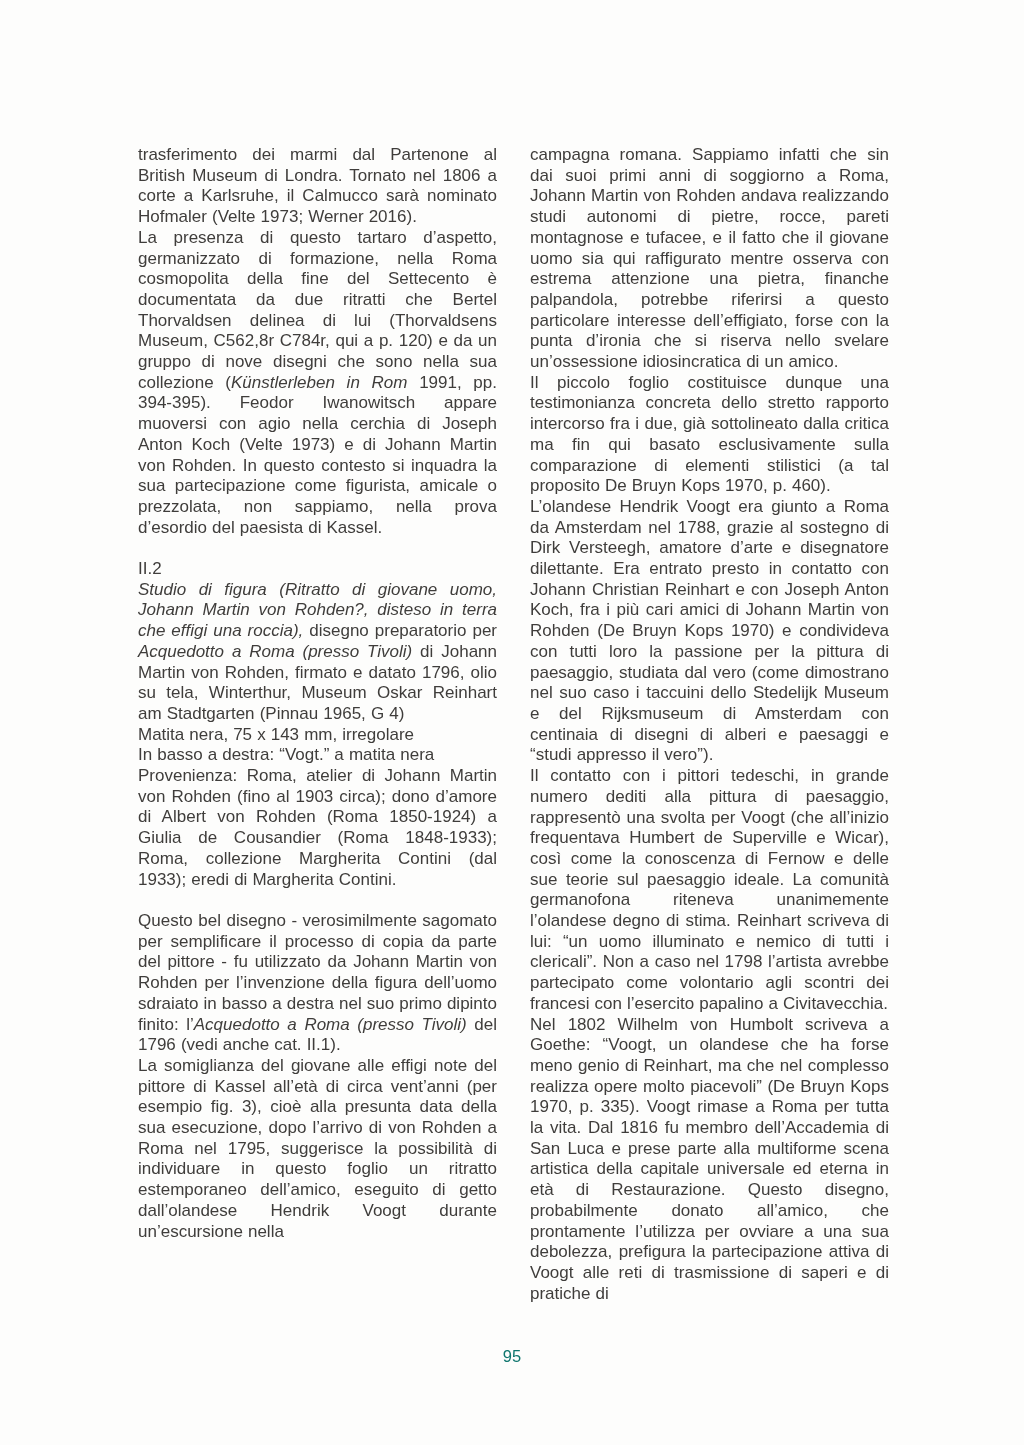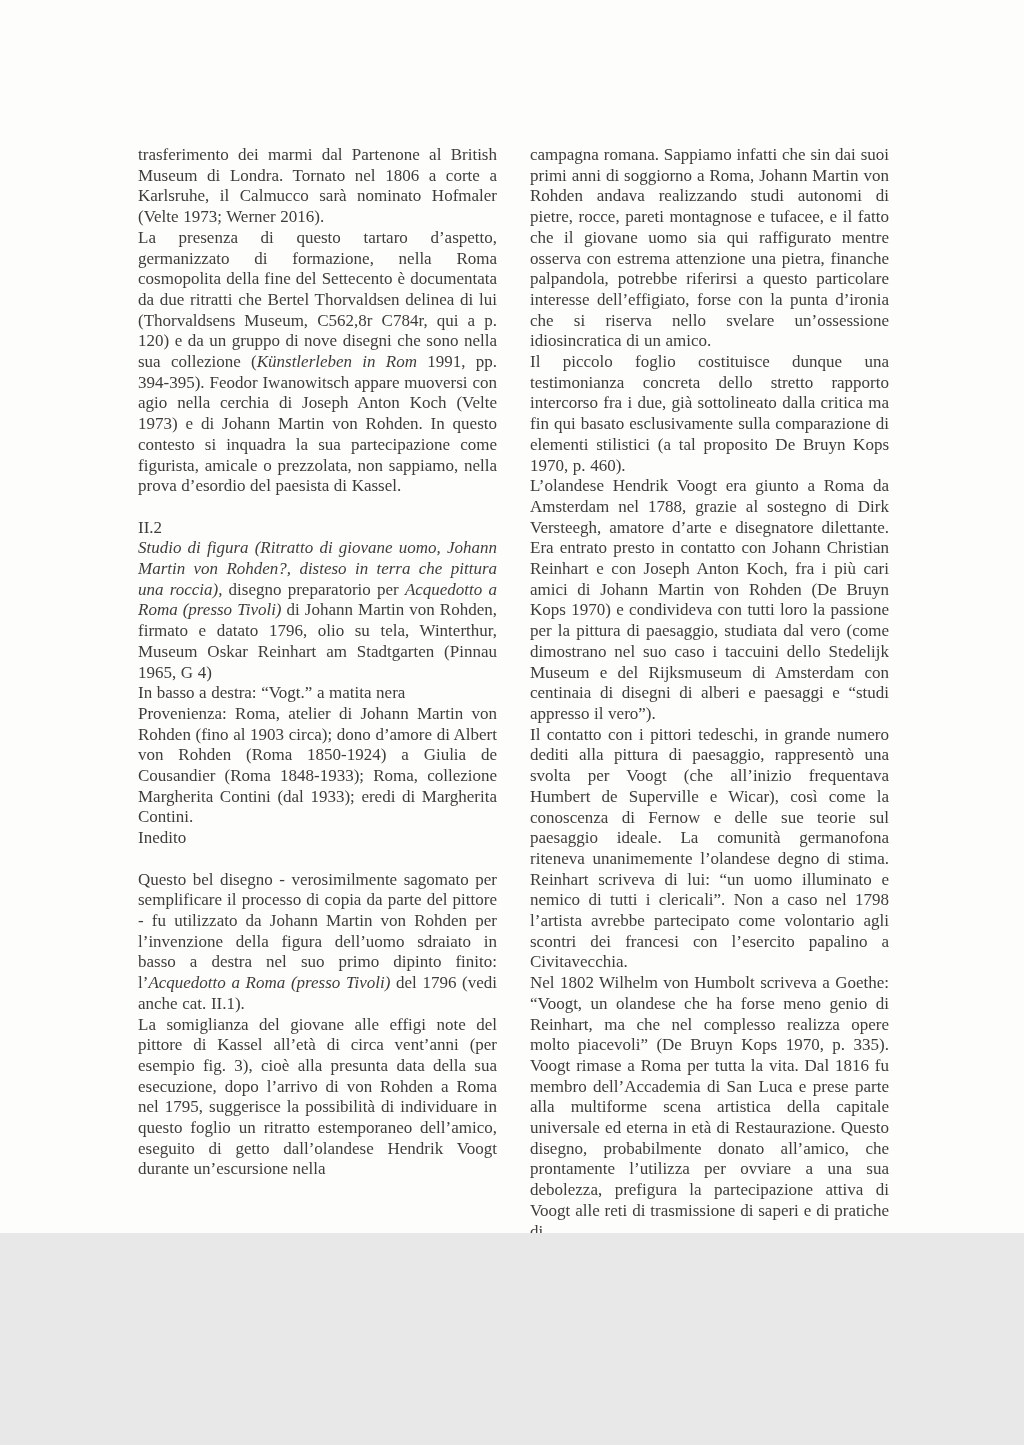--- a/index.html
+++ b/index.html
@@ -1,22 +1,22 @@
 <!DOCTYPE html>
 <html lang="it"><head>
 <meta charset="utf-8">
 <style>
   html,body { margin:0; padding:0; }
   body { background:#e8e8e8; }
   .page {
     position:relative;
-    width:1024px; height:1233px;
+    width:1024px; height:1445px;
     margin:0 auto;
     background:#fdfdfc;
-    font-family:Liberation Serif, serif;
+    font-family:Liberation Sans, sans-serif;
     color:#3f3d3b;
     overflow:hidden;
   }
   .columns {
     position:absolute;
     left:138px; top:145px;
     width:751px;
     display:flex;
     gap:33px;
   }
@@ -32,37 +32,37 @@
   .col p { margin:0; padding:0; text-align:justify; }
   .col .gap { height:20.7px; }
   .it { font-style:italic; }
   .sc { font-variant:small-caps; letter-spacing:0.04em; }
   .pagenum {
     position:absolute;
     top:1347px; left:0;
     width:1024px;
     text-align:center;
     font-size:16.5px;
-    color:#be185d;
+    color:#0f766e;
   }
 </style>
 </head>
 <body>
 
 <div class="page">
   <div class="columns">
     <div class="col" lang="it">
         <p><span>trasferimento dei marmi dal Partenone al British Museum di Londra. Tornato nel 1806 a corte a Karlsruhe, il Calmucco sarà nominato Hofmaler (Velte 1973; Werner 2016).</span></p>
         <p><span>La presenza di questo tartaro d’aspetto, germanizzato di formazione, nella Roma cosmopolita della fine del Settecento è documentata da due ritratti che Bertel Thorvaldsen delinea di lui (Thorvaldsens Museum, C562,8r C784r, qui a p. 120) e da un gruppo di nove disegni che sono nella sua collezione (</span><span class="it">Künstlerleben in Rom</span><span> 1991, pp. 394-395). Feodor Iwanowitsch appare muoversi con agio nella cerchia di Joseph Anton Koch (Velte 1973) e di Johann Martin von Rohden. In questo contesto si inquadra la sua partecipazione come figurista, amicale o prezzolata, non sappiamo, nella prova d’esordio del paesista di Kassel.</span></p>
         <div class="gap"></div>
         <p><span>II.2</span></p>
-        <p><span class="it">Studio di figura (Ritratto di giovane uomo, Johann Martin von Rohden?, disteso in terra che pittura una roccia),</span><span> disegno preparatorio per </span><span class="it">Acquedotto a Roma (presso Tivoli)</span><span> di Johann Martin von Rohden, firmato e datato 1796, olio su tela, Winterthur, Museum Oskar Reinhart am Stadtgarten (Pinnau 1965, G 4)</span></p>
+        <p><span class="it">Studio di figura (Ritratto di giovane uomo, Johann Martin von Rohden?, disteso in terra che effigi una roccia),</span><span> disegno preparatorio per </span><span class="it">Acquedotto a Roma (presso Tivoli)</span><span> di Johann Martin von Rohden, firmato e datato 1796, olio su tela, Winterthur, Museum Oskar Reinhart am Stadtgarten (Pinnau 1965, G 4)</span></p>
+        <p><span>Matita nera, 75 x 143 mm, irregolare</span></p>
         <p><span>In basso a destra: “Vogt.” a matita nera</span></p>
         <p><span>Provenienza: Roma, atelier di Johann Martin von Rohden (fino al 1903 circa); dono d’amore di Albert von Rohden (Roma 1850-1924) a Giulia de Cousandier (Roma 1848-1933); Roma, collezione Margherita Contini (dal 1933); eredi di Margherita Contini.</span></p>
-        <p><span>Inedito</span></p>
         <div class="gap"></div>
         <p><span>Questo bel disegno - verosimilmente sagomato per semplificare il processo di copia da parte del pittore - fu utilizzato da Johann Martin von Rohden per l’invenzione della figura dell’uomo sdraiato in basso a destra nel suo primo dipinto finito: l’</span><span class="it">Acquedotto a Roma (presso Tivoli)</span><span> del 1796 (vedi anche cat. II.1).</span></p>
         <p><span>La somiglianza del giovane alle effigi note del pittore di Kassel all’età di circa vent’anni (per esempio fig. 3), cioè alla presunta data della sua esecuzione, dopo l’arrivo di von Rohden a Roma nel 1795, suggerisce la possibilità di individuare in questo foglio un ritratto estemporaneo dell’amico, eseguito di getto dall’olandese Hendrik Voogt durante un’escursione nella</span></p>
       </div>
     <div class="col" lang="it">
         <p><span>campagna romana. Sappiamo infatti che sin dai suoi primi anni di soggiorno a Roma, Johann Martin von Rohden andava realizzando studi autonomi di pietre, rocce, pareti montagnose e tufacee, e il fatto che il giovane uomo sia qui raffigurato mentre osserva con estrema attenzione una pietra, finanche palpandola, potrebbe riferirsi a questo particolare interesse dell’effigiato, forse con la punta d’ironia che si riserva nello svelare un’ossessione idiosincratica di un amico.</span></p>
         <p><span>Il piccolo foglio costituisce dunque una testimonianza concreta dello stretto rapporto intercorso fra i due, già sottolineato dalla critica ma fin qui basato esclusivamente sulla comparazione di elementi stilistici (a tal proposito De Bruyn Kops 1970, p. 460).</span></p>
         <p><span>L’olandese Hendrik Voogt era giunto a Roma da Amsterdam nel 1788, grazie al sostegno di Dirk Versteegh, amatore d’arte e disegnatore dilettante. Era entrato presto in contatto con Johann Christian Reinhart e con Joseph Anton Koch, fra i più cari amici di Johann Martin von Rohden (De Bruyn Kops 1970) e condivideva con tutti loro la passione per la pittura di paesaggio, studiata dal vero (come dimostrano nel suo caso i taccuini dello Stedelijk Museum e del Rijksmuseum di Amsterdam con centinaia di disegni di alberi e paesaggi e “studi appresso il vero”).</span></p>
         <p><span>Il contatto con i pittori tedeschi, in grande numero dediti alla pittura di paesaggio, rappresentò una svolta per Voogt (che all’inizio frequentava Humbert de Superville e Wicar), così come la conoscenza di Fernow e delle sue teorie sul paesaggio ideale. La comunità germanofona riteneva unanimemente l’olandese degno di stima. Reinhart scriveva di lui: “un uomo illuminato e nemico di tutti i clericali”. Non a caso nel 1798 l’artista avrebbe partecipato come volontario agli scontri dei francesi con l’esercito papalino a Civitavecchia.</span></p>
         <p><span>Nel 1802 Wilhelm von Humbolt scriveva a Goethe: “Voogt, un olandese che ha forse meno genio di Reinhart, ma che nel complesso realizza opere molto piacevoli” (De Bruyn Kops 1970, p. 335). Voogt rimase a Roma per tutta la vita. Dal 1816 fu membro dell’Accademia di San Luca e prese parte alla multiforme scena artistica della capitale universale ed eterna in età di Restaurazione. Questo disegno, probabilmente donato all’amico, che prontamente l’utilizza per ovviare a una sua debolezza, prefigura la partecipazione attiva di Voogt alle reti di trasmissione di saperi e di pratiche di</span></p>

